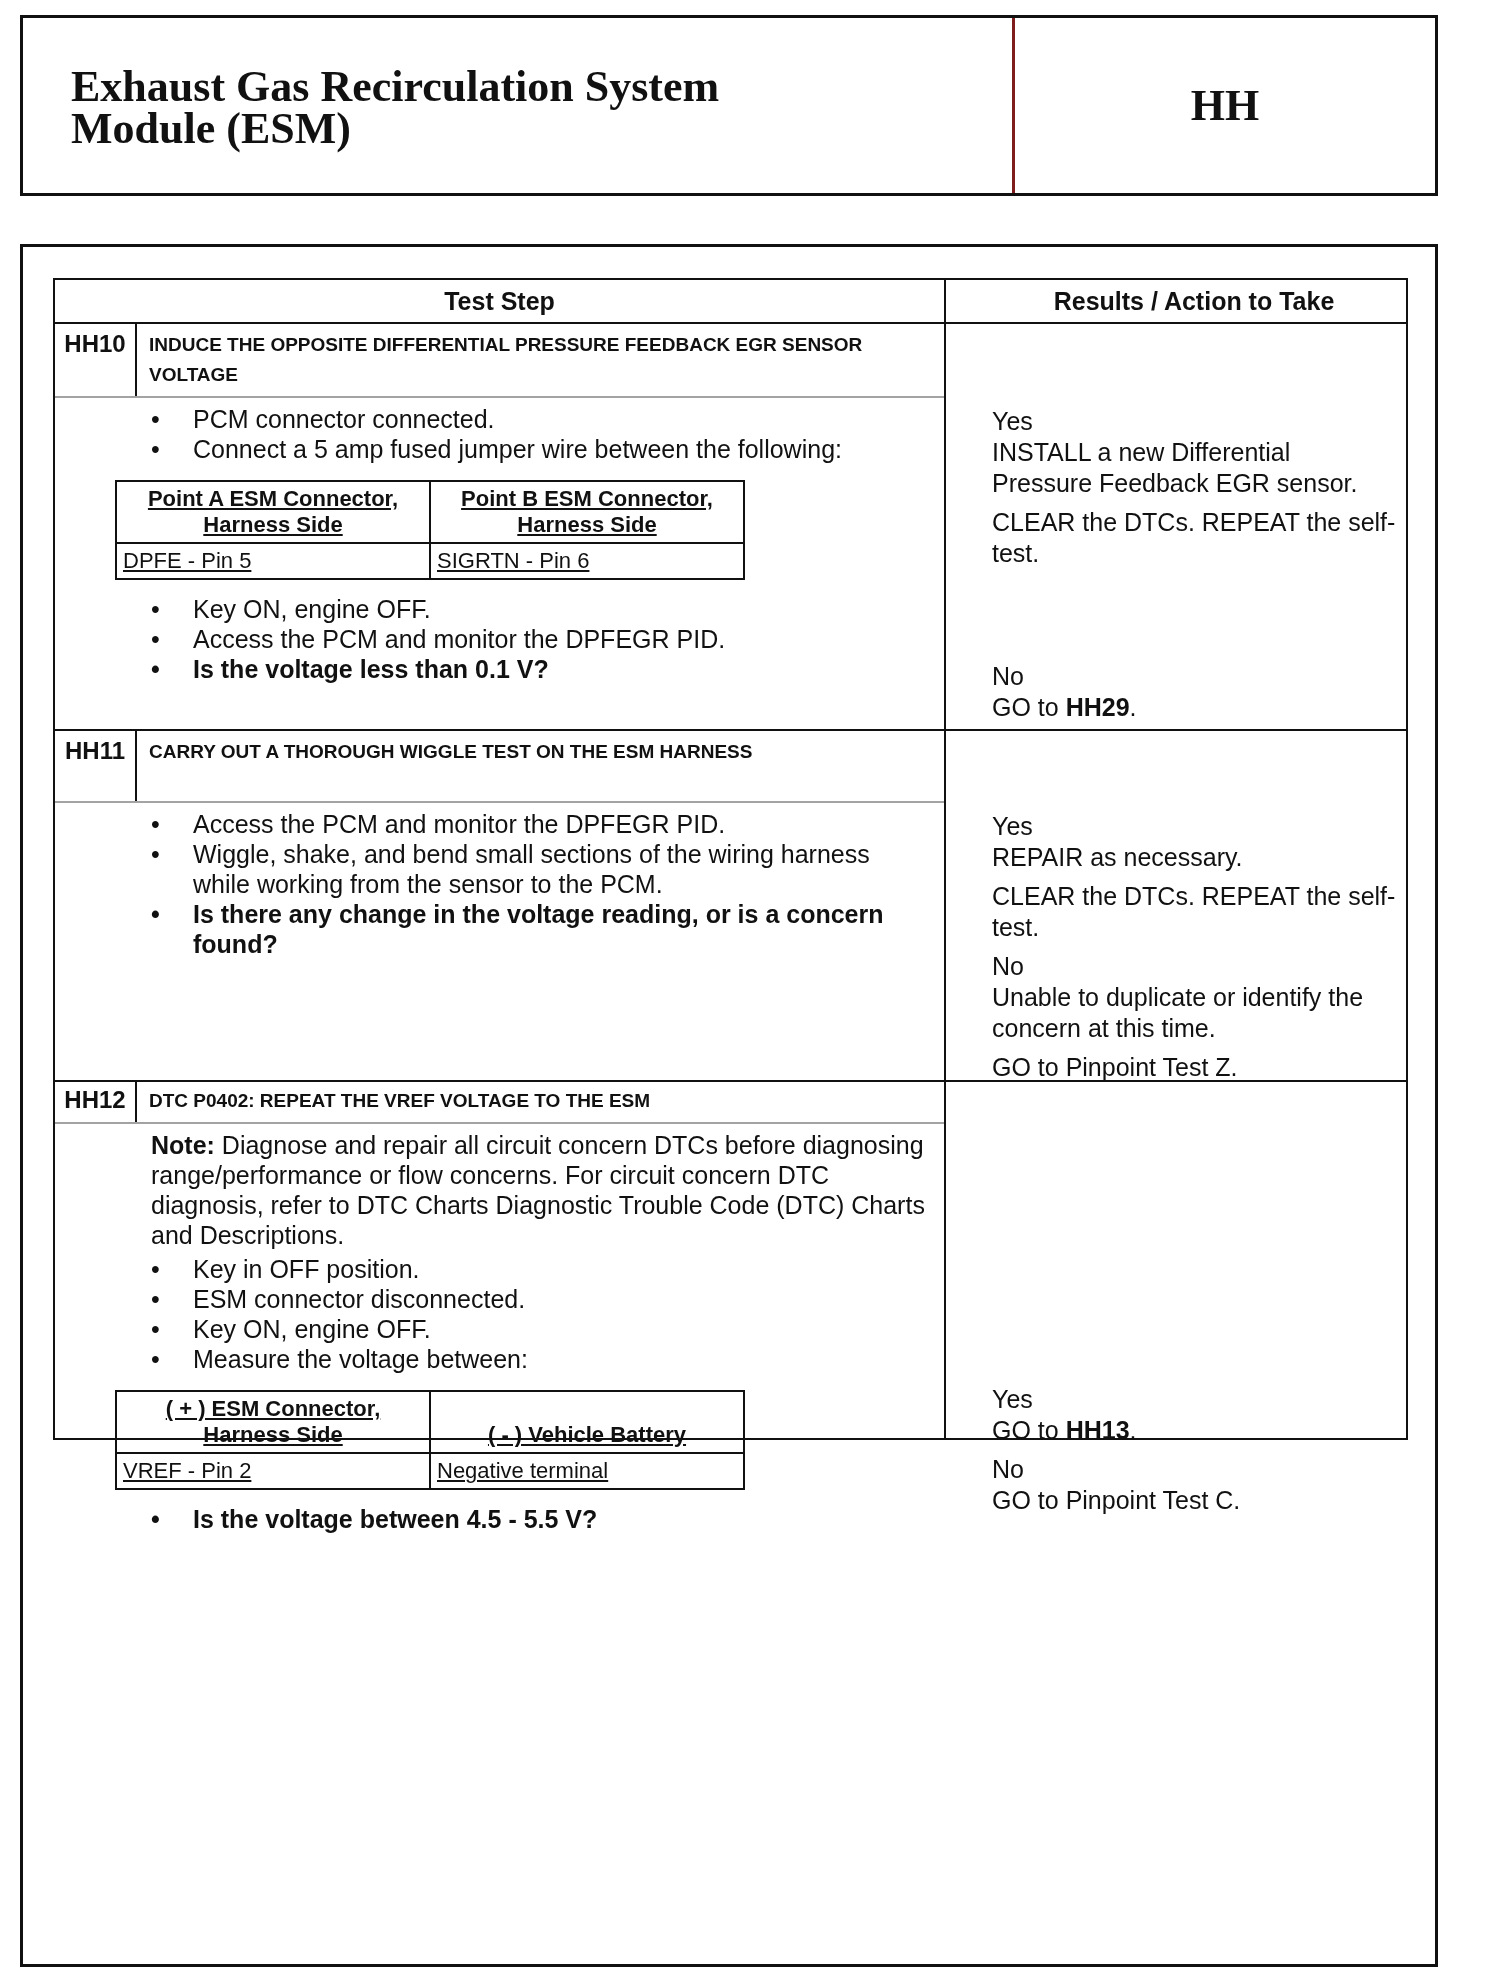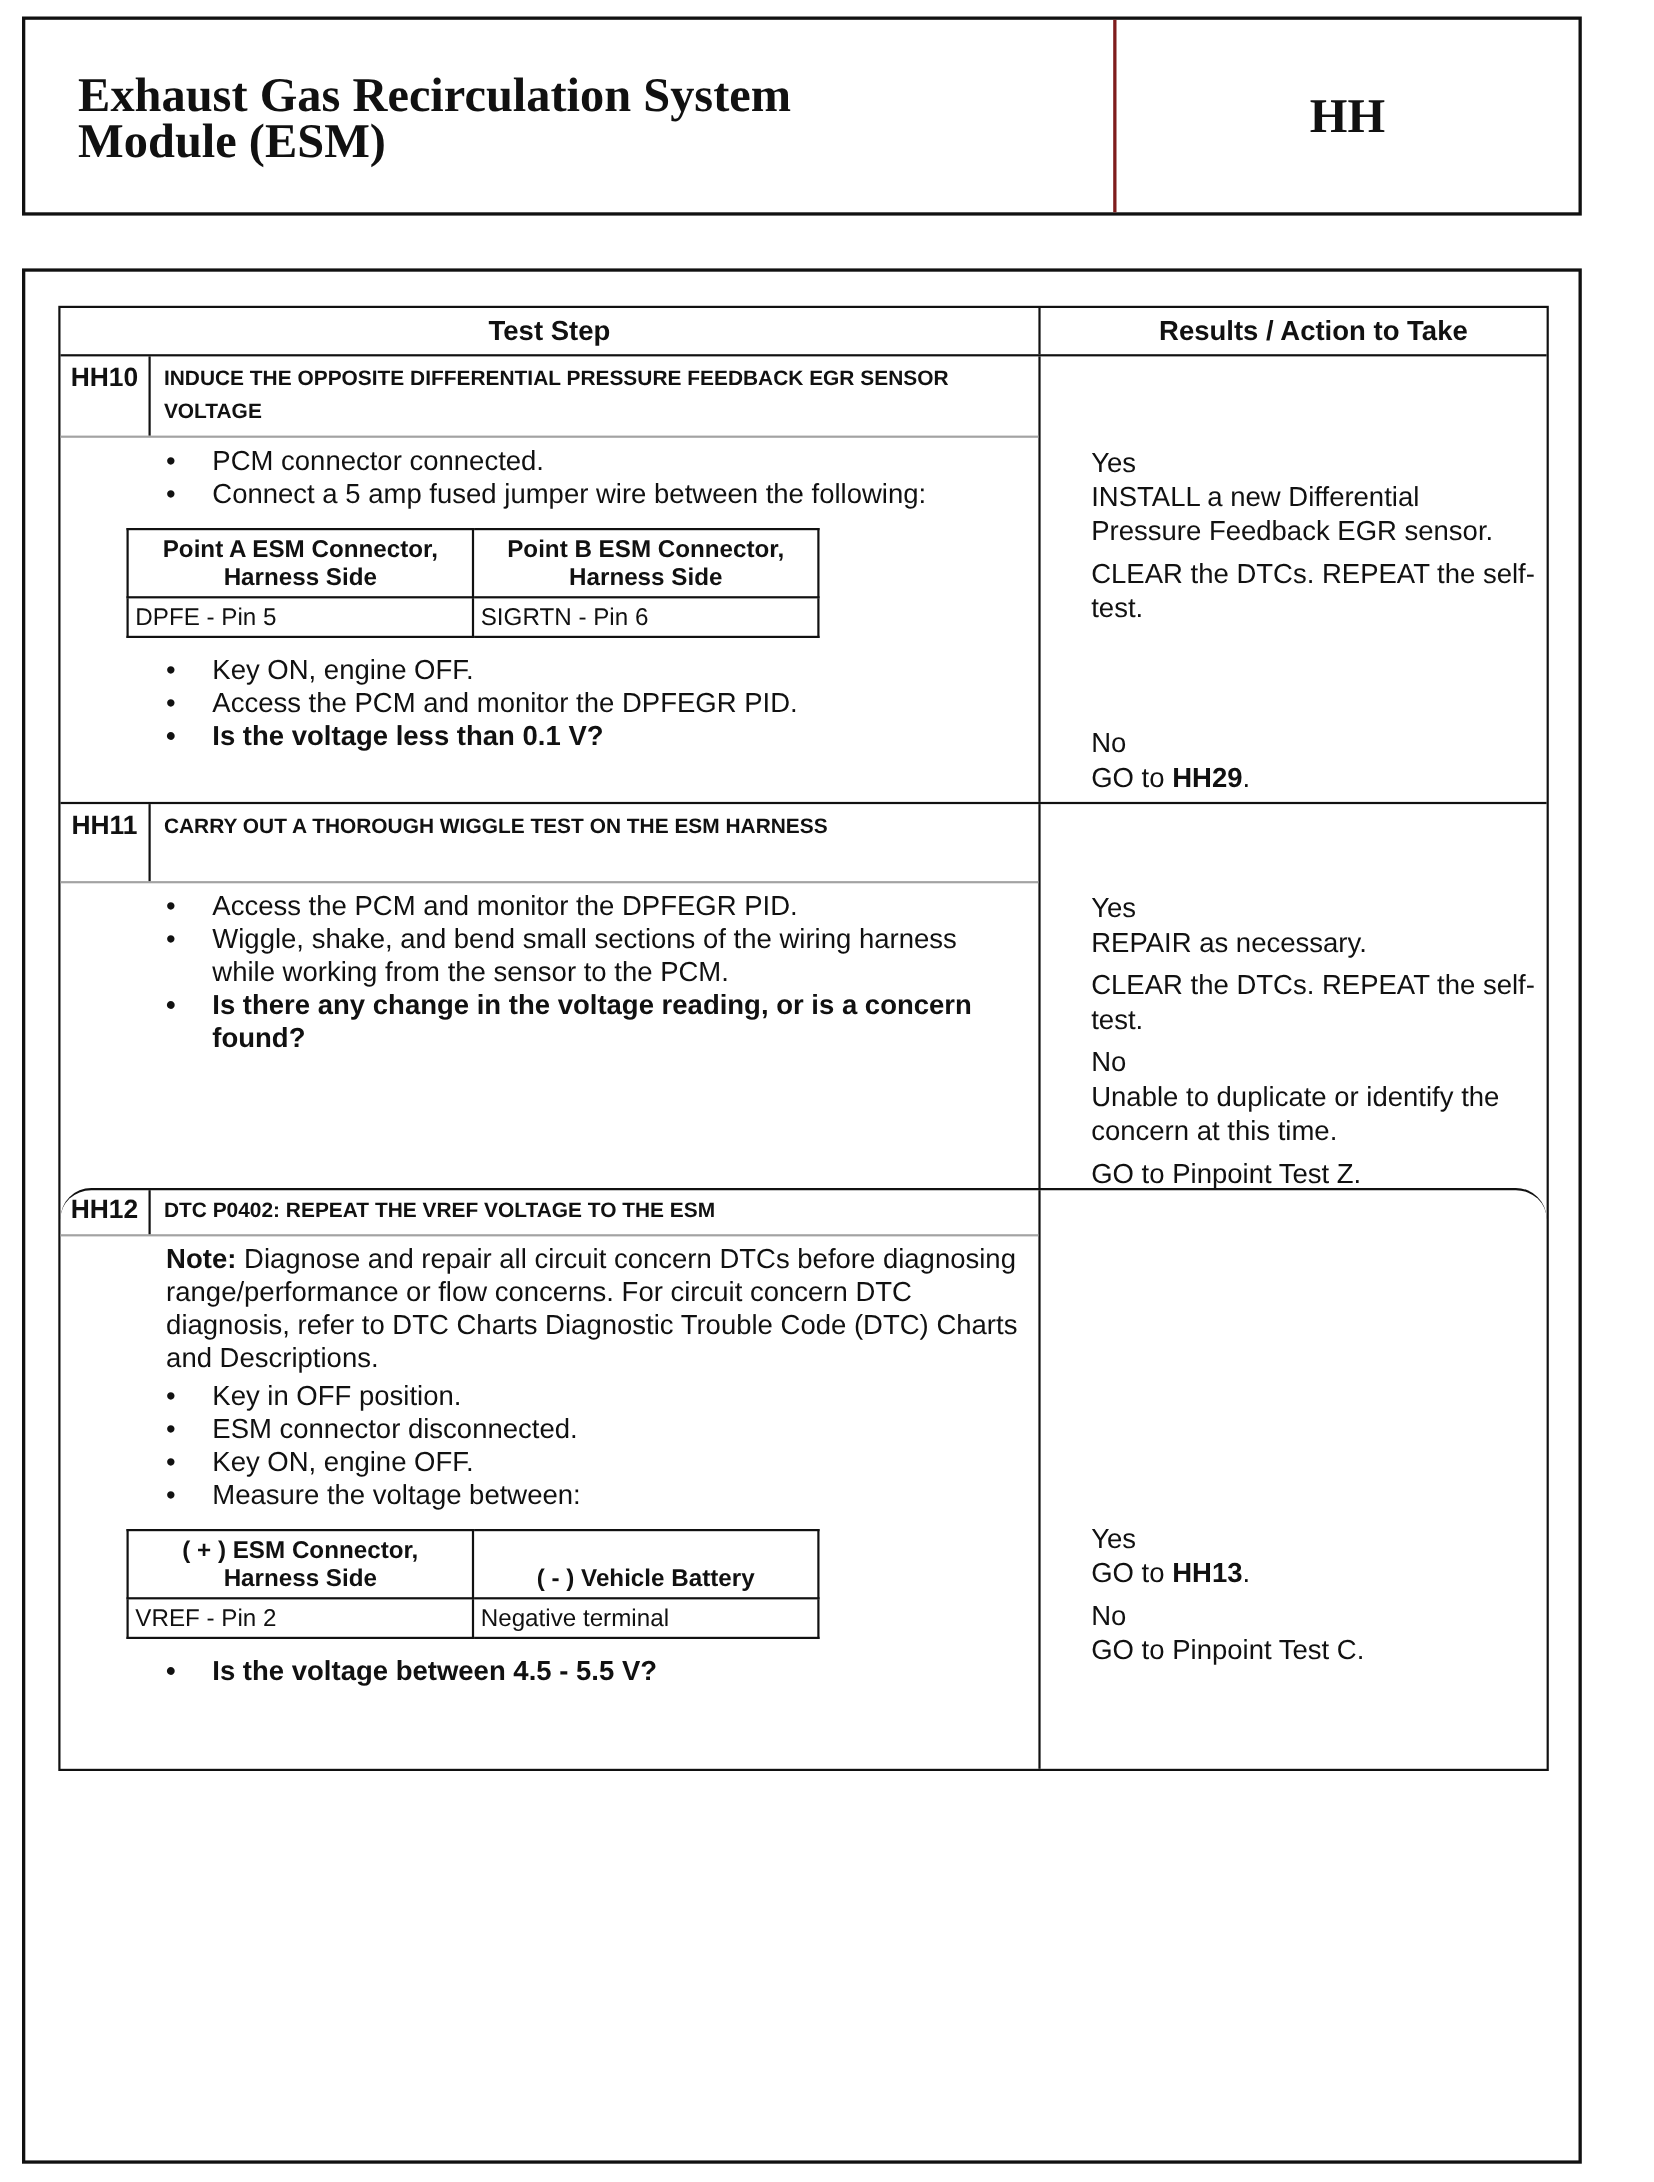--- a/index.html
+++ b/index.html
@@ -17,21 +17,21 @@
   .col-res { flex: 1; box-sizing: border-box; padding: 0 10px; font-size: 25px; line-height: 31px; margin-left: 36px; }
   .th { font-weight: bold; font-size: 25px; text-align: center; height: 42px; line-height: 42px; }
   .title-row { display: flex; border-bottom: 2px solid #a3a3a3; }
   .stepno { width: 82px; border-right: 2px solid #111; box-sizing: border-box; font-weight: bold; font-size: 24px; text-align: center; padding-top: 6px; }
   .steptitle { flex: 1; font-weight: bold; font-size: 19px; line-height: 30px; padding: 6px 12px 4px 12px; }
   .body { padding: 6px 12px 6px 96px; font-size: 25px; line-height: 30px; }
   ul { margin: 0; padding: 0; list-style: none; }
   li { position: relative; padding-left: 42px; }
   li::before { content: "•"; position: absolute; left: 0; top: 0; }
   li.q { font-weight: bold; }
-  .sub { border-collapse: collapse; margin: 16px 0 14px 0; font-size: 22px; }
+  .sub { border-collapse: collapse; margin: 16px 0 14px 0; font-size: 22px; text-decoration: underline; }
   .sub th, .sub td { border: 2px solid #111; padding: 4px 6px; }
   .sub th { font-weight: bold; text-align: center; line-height: 26px; vertical-align: bottom; }
   .sub td { line-height: 26px; }
   .yes, .no { font-weight: normal; }
   .b { font-weight: bold; }
   .gap { height: 8px; }
   .note-label { font-weight: bold; }
 </style>
 </head>
 <body>
@@ -114,21 +114,21 @@
       <div class="gap"></div>
       <div>CLEAR the DTCs. REPEAT the self-test.</div>
       <div class="gap"></div>
       <div class="no">No</div>
       <div>Unable to duplicate or identify the concern at this time.</div>
       <div class="gap"></div>
       <div>GO to Pinpoint Test Z.</div>
     </div>
   </div>
 
-  <div class="row" style="height:528px;border-radius:28px;">
+  <div class="row" style="height:358px;">
     <div class="col-step">
       <div class="title-row" style="height:40px;">
         <div class="stepno" style="padding-top:4px;">HH12</div>
         <div class="steptitle" style="padding-top:4px;">DTC P0402: REPEAT THE VREF VOLTAGE TO THE ESM</div>
       </div>
       <div class="body" style="padding-left:96px;">
         <div style="margin-left:-46px;padding-left:46px;">
           <span class="note-label">Note:</span><span> Diagnose and repair all circuit concern DTCs before diagnosing range/performance or flow concerns. For circuit concern DTC diagnosis, refer to DTC Charts Diagnostic Trouble Code (DTC) Charts and Descriptions.</span>
         </div>
         <ul style="margin-top:4px;">

